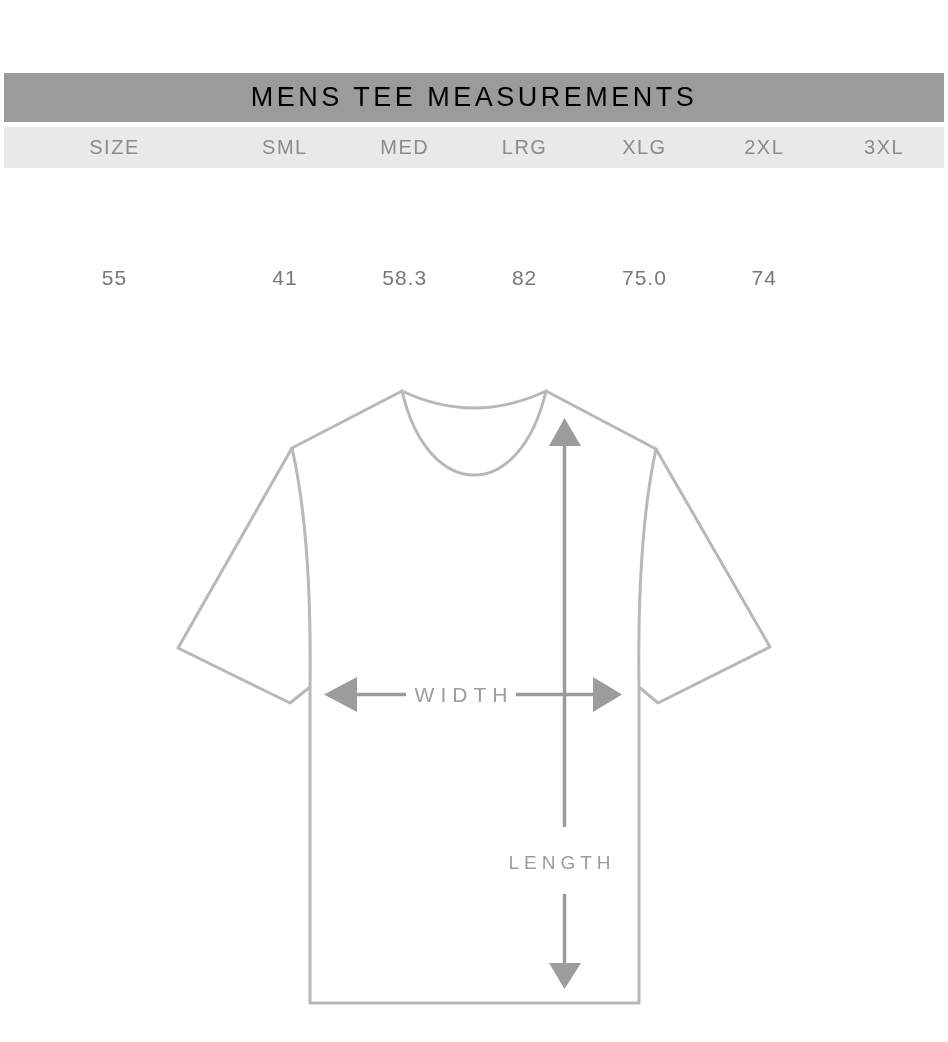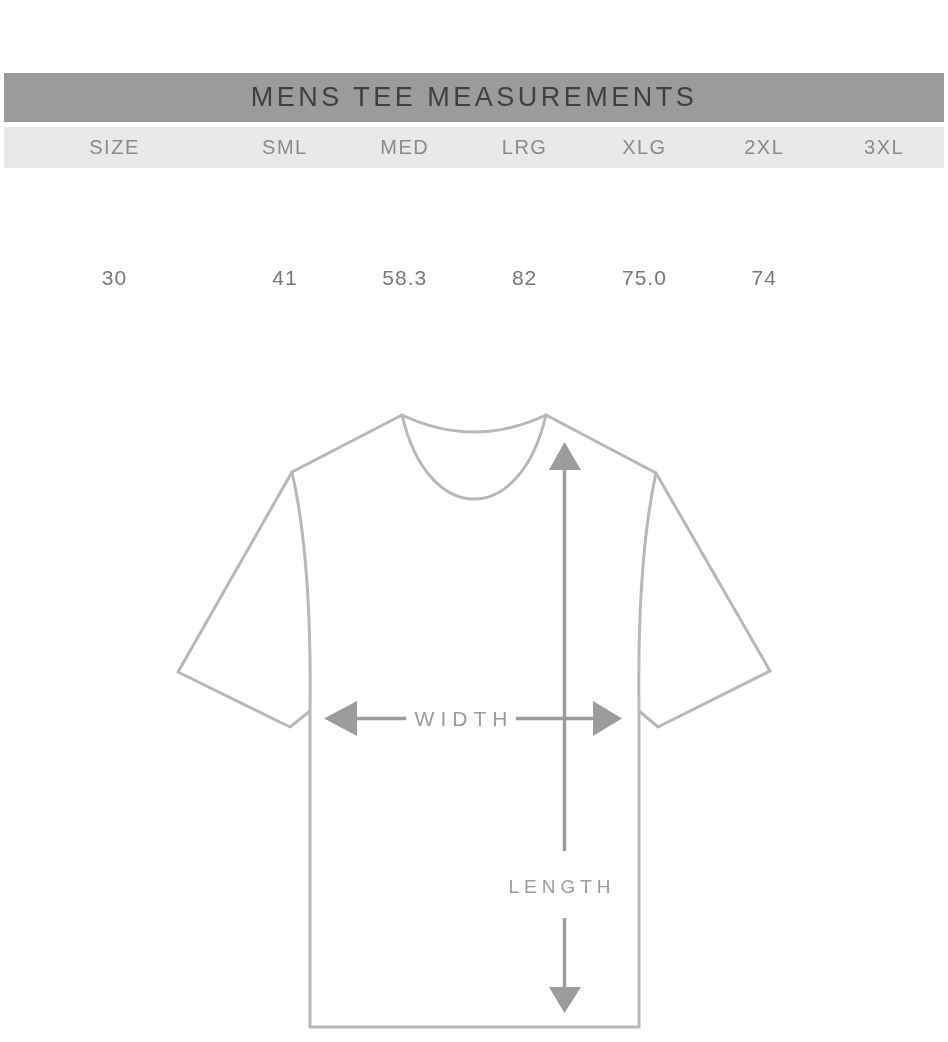--- a/index.html
+++ b/index.html
@@ -12,21 +12,21 @@
     font-family:"Liberation Sans", sans-serif;
   }
   
   .title-bar{
     position:absolute; left:4px; top:73px;
     width:940px; height:49px;
     background:#9b9b9b;
     display:flex; align-items:center; justify-content:center;
   }
   .title-bar span{
-    color:#404040;
+    color:#000000;
     font-size:27px;
     letter-spacing:3.5px;
     font-weight:400;
   }
   .tbl-grid{
     position:absolute; left:4px;
     width:940px;
     display:grid;
     grid-template-columns:221px repeat(6, 1fr);
     align-items:center;
@@ -52,21 +52,21 @@
   
   .section-heading{
     position:absolute; left:5px; top:351px;
     color:#7a7b7d;
     font-size:23px;
     letter-spacing:2.5px;
     font-weight:400;
   }
   
   .diagram{
-    position:absolute; left:0; top:400px;
+    position:absolute; left:0; top:376px;
     width:948px; height:642px;
   }
   .diagram svg{ display:block; }
   .shirt-line{ stroke:#b8b8b8; stroke-width:3; fill:none; stroke-linejoin:round; stroke-linecap:round; }
   .shirt-fill{ fill:#ffffff; }
   .arrow-line{ stroke:#9c9c9c; stroke-width:3.5; fill:none; }
   .arrow-head{ fill:#9c9c9c; stroke:none; }
   .diagram-label{
     fill:#9c9c9c;
     font-family:"Liberation Sans", sans-serif;
@@ -89,21 +89,21 @@
     <div>SML</div>
     <div>MED</div>
     <div>LRG</div>
     <div>XLG</div>
     <div>2XL</div>
     <div>3XL</div>
   </div>
 
 
   <div class="tbl-grid data-row r2">
-    <div>30</div>
+    <div>55</div>
     <div>41</div>
     <div>58.3</div>
     <div>82</div>
     <div>75.0</div>
     <div>74</div>
   </div>
 
 
   <div class="diagram">
     <svg width="948" height="642" viewBox="0 400 948 642" xmlns="http://www.w3.org/2000/svg">

